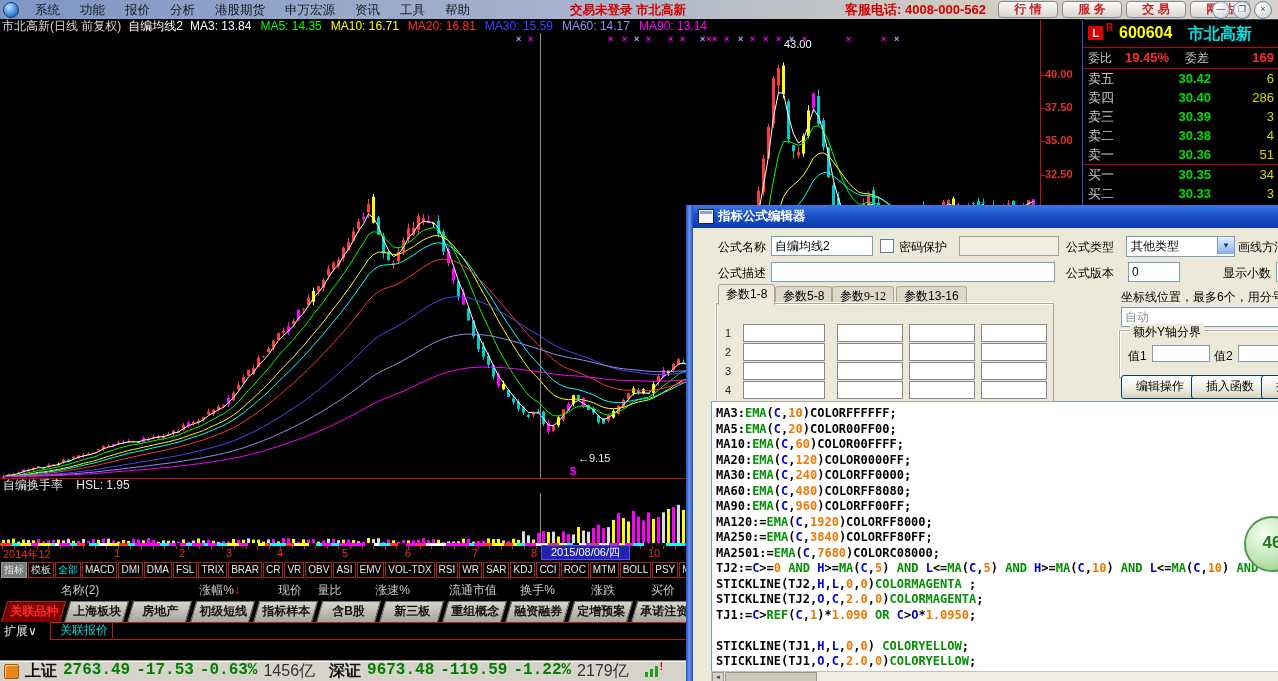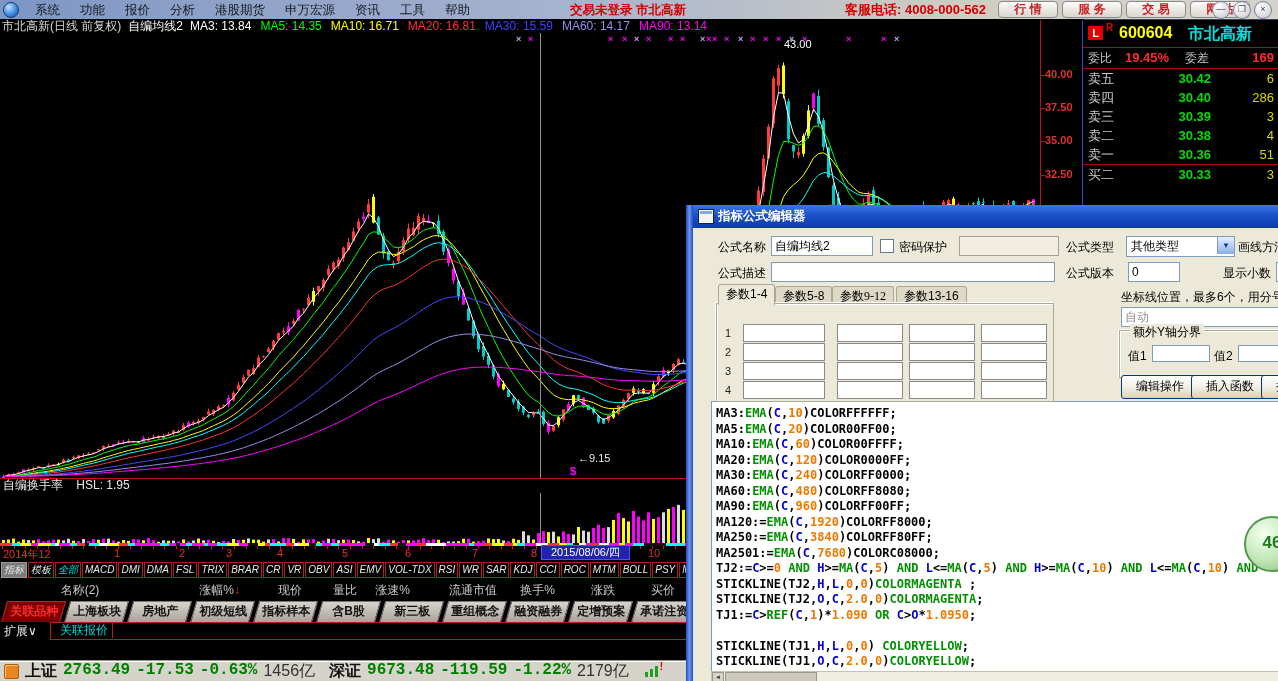--- a/index.html
+++ b/index.html
@@ -70,21 +70,21 @@
   
   #date-axis{left:0;top:543px;width:695px;height:17px;background:#000;overflow:hidden;}
   .strip-seg{position:absolute;top:0;height:3px;}
   .d-tick{position:absolute;top:3px;width:1px;height:3px;background:#c02020;}
   .date-label{position:absolute;top:4px;color:#e03030;font-size:11px;white-space:nowrap;}
   #date-highlight{position:absolute;left:541px;top:2px;width:87px;height:13px;background:#2222ae;
     border:1px solid #5050ff;color:#fff;font-size:11px;line-height:12px;text-align:center;}
 
   
   #indicator-tabs{left:0;top:560px;width:695px;height:20px;background:#000;display:flex;gap:1px;
-    overflow:hidden;align-items:center;padding-left:1px;font-style:italic;}
+    overflow:hidden;align-items:center;padding-left:1px;}
   .ind-tab{border:1px solid #b02020;color:#e8e8e8;font-size:10px;padding:1px 2px;white-space:nowrap;line-height:12px;}
   .ind-tab.sel{background:#7a7a7a;border-color:#9a9a9a;}
   .ind-tab.accent{color:#00d8d8;}
 
   
   #watchlist-header{left:0;top:580px;width:695px;height:20px;background:#000;display:flex;
     color:#c8c8c8;font-size:12px;line-height:20px;overflow:hidden;}
   .wl-col{white-space:nowrap;}
   .sort-arrow{color:#ff2020;font-weight:bold;}
   #board-tabs{left:0;top:600px;width:695px;height:22px;background:#000;display:flex;overflow:hidden;padding-left:4px;}
@@ -713,20 +713,25 @@
         </div>
         <div class="q-row">
           <span class="q-lab">卖一</span>
           <span class="q-price">30.36</span>
           <span class="q-vol">51</span>
         </div>
       </div>
     <div id="q-divider"></div>
     <div id="bid-rows">
         <div class="q-row">
+          <span class="q-lab">买一</span>
+          <span class="q-price">30.35</span>
+          <span class="q-vol">34</span>
+        </div>
+        <div class="q-row">
           <span class="q-lab">买二</span>
           <span class="q-price">30.33</span>
           <span class="q-vol">3</span>
         </div>
       </div>
   </div>
 
   <div id="sub-header" class="abs">
     <span>自编换手率</span>
     <span>HSL: 1.95</span>
@@ -1066,21 +1071,21 @@
       <div class="ind-tab">MTM</div>
       <div class="ind-tab">BOLL</div>
       <div class="ind-tab">PSY</div>
       <div class="ind-tab">MCST</div>
     </div>
 
   <div id="watchlist-header" class="abs">
       <div class="wl-col" style="width: 160px; text-align: center;"><span>名称(2)</span></div>
       <div class="wl-col" style="width: 80px; text-align: right;"><span>涨幅%</span><span class="sort-arrow">↓</span></div>
       <div class="wl-col" style="width: 62px; text-align: right;"><span>现价</span></div>
-      <div class="wl-col" style="width: 55px; text-align: right;"><span>量比</span></div>
+      <div class="wl-col" style="width: 55px; text-align: center;"><span>量比</span></div>
       <div class="wl-col" style="width: 53px; text-align: right;"><span>涨速%</span></div>
       <div class="wl-col" style="width: 87px; text-align: right;"><span>流通市值</span></div>
       <div class="wl-col" style="width: 58px; text-align: right;"><span>换手%</span></div>
       <div class="wl-col" style="width: 60px; text-align: right;"><span>涨跌</span></div>
       <div class="wl-col" style="width: 60px; text-align: right;"><span>买价</span></div>
     </div>
   <div id="board-tabs" class="abs">
       <div class="b-tab active"><span>关联品种</span></div>
       <div class="b-tab"><span>上海板块</span></div>
       <div class="b-tab"><span>房地产</span></div>
@@ -1148,21 +1153,21 @@
       <div class="dinput" style="left:581px;top:8px;width:20px;">主</div>
 
       <span class="dlbl" style="left:9px;top:37px;">公式描述</span>
       <div class="dinput" style="left:62px;top:34px;width:276px;"></div>
       <span class="dlbl" style="left:357px;top:37px;">公式版本</span>
       <div class="dinput" style="left:419px;top:34px;width:44px;">0</div>
       <span class="dlbl" style="left:514px;top:37px;">显示小数</span>
       <div class="dinput" style="left:567px;top:34px;width:22px;">缺</div>
 
       <div id="param-tabs">
-          <div class="p-tab active" style="left: 9px;">参数1-4</div>
+          <div class="p-tab active" style="left: 9px;">参数1-8</div>
           <div class="p-tab" style="left: 66px;">参数5-8</div>
           <div class="p-tab" style="left: 123px; font-family: Liberation Serif, serif;">参数9-12</div>
           <div class="p-tab" style="left: 187px;">参数13-16</div>
         </div>
 
       <div id="param-box" class="gbox">
         <div id="param-grid">
             <div class="p-row">
               <span class="p-num">1</span>
               <input class="" style="">

